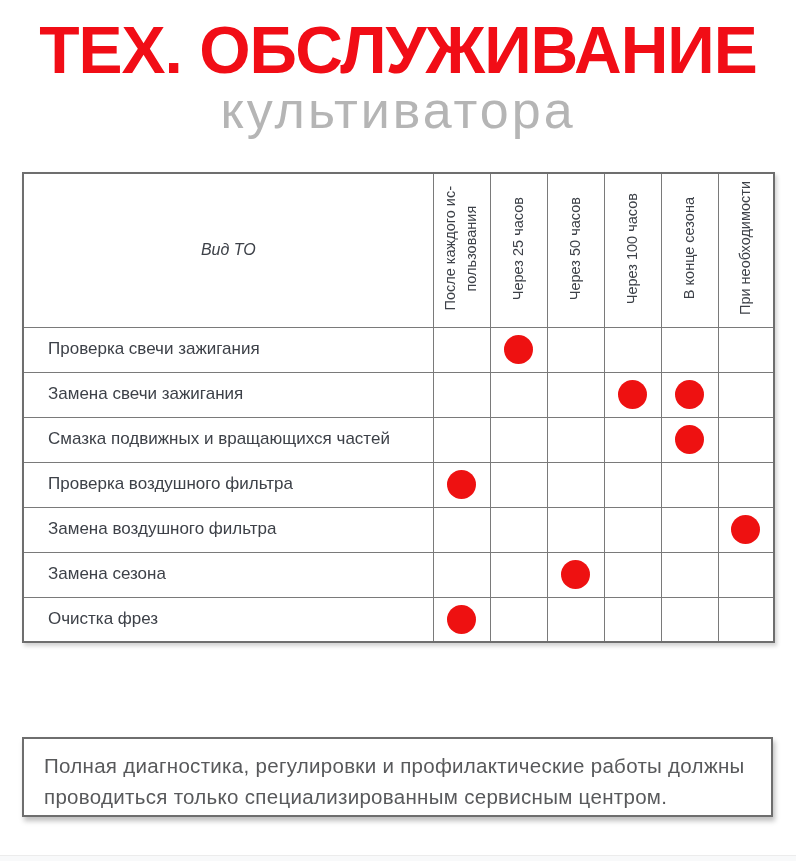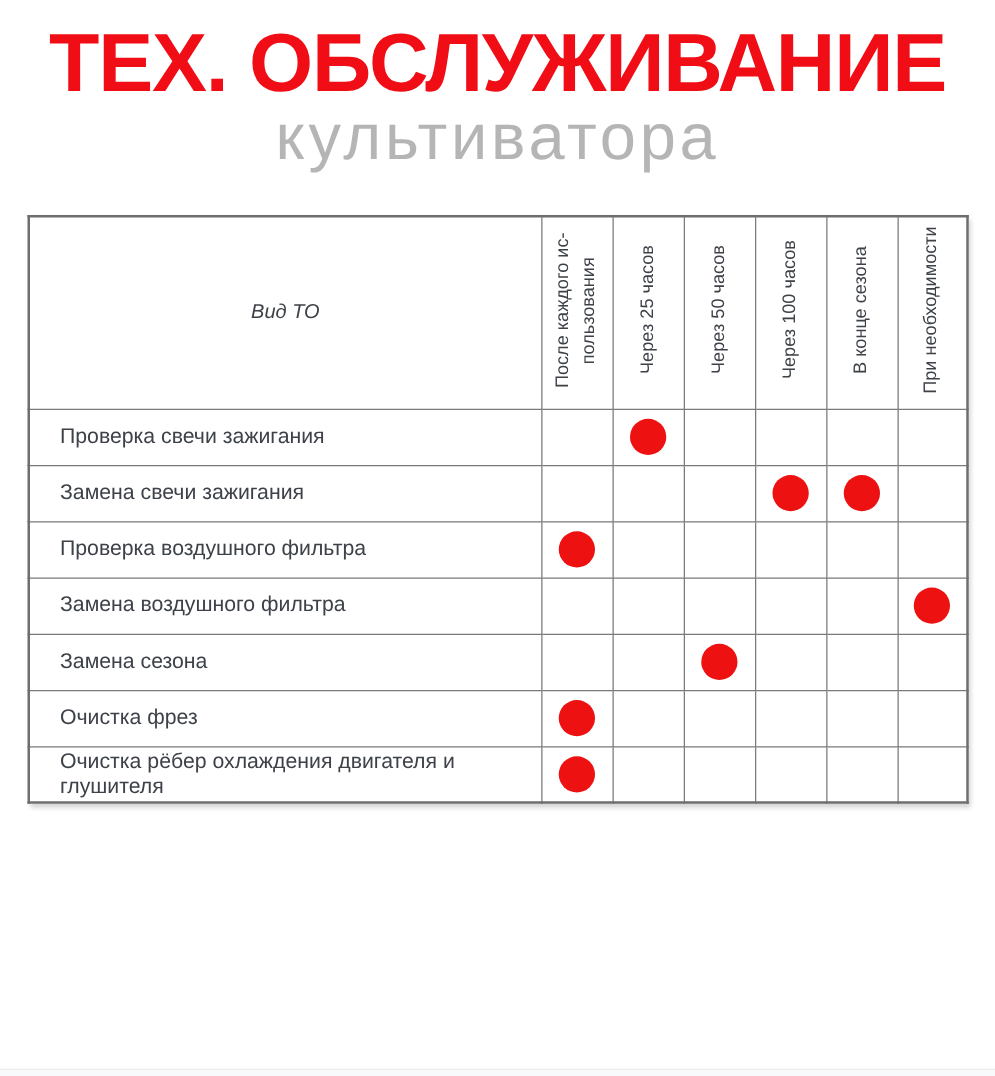--- a/index.html
+++ b/index.html
@@ -161,20 +161,29 @@
         <tr>
           <td class="label-cell">Замена свечи зажигания</td>
           <td class="mark-cell"></td>
           <td class="mark-cell"></td>
           <td class="mark-cell"></td>
           <td class="mark-cell"><span class="dot"></span></td>
           <td class="mark-cell"><span class="dot"></span></td>
           <td class="mark-cell"></td>
         </tr>
         <tr>
+          <td class="label-cell">Смазка подвижных и вращающихся частей</td>
+          <td class="mark-cell"></td>
+          <td class="mark-cell"></td>
+          <td class="mark-cell"></td>
+          <td class="mark-cell"></td>
+          <td class="mark-cell"><span class="dot"></span></td>
+          <td class="mark-cell"></td>
+        </tr>
+        <tr>
           <td class="label-cell">Проверка воздушного фильтра</td>
           <td class="mark-cell"><span class="dot"></span></td>
           <td class="mark-cell"></td>
           <td class="mark-cell"></td>
           <td class="mark-cell"></td>
           <td class="mark-cell"></td>
           <td class="mark-cell"></td>
         </tr>
         <tr>
           <td class="label-cell">Замена воздушного фильтра</td>
@@ -189,36 +198,30 @@
           <td class="label-cell">Замена сезона</td>
           <td class="mark-cell"></td>
           <td class="mark-cell"></td>
           <td class="mark-cell"><span class="dot"></span></td>
           <td class="mark-cell"></td>
           <td class="mark-cell"></td>
           <td class="mark-cell"></td>
         </tr>
         <tr>
           <td class="label-cell">Очистка фрез</td>
-          <td class="mark-cell"><span class="dot"></span></td>
-          <td class="mark-cell"></td>
-          <td class="mark-cell"></td>
-          <td class="mark-cell"></td>
-          <td class="mark-cell"></td>
-          <td class="mark-cell"></td>
-        </tr>
-        <tr>
-          <td class="label-cell">Очистка рёбер охлаждения двигателя и
-глушителя</td>
           <td class="mark-cell"><span class="dot"></span></td>
           <td class="mark-cell"></td>
           <td class="mark-cell"></td>
           <td class="mark-cell"></td>
           <td class="mark-cell"></td>
           <td class="mark-cell"></td>
         </tr>
       </tbody>
   </table>
 
+  <div class="note">
+    <p>Полная диагностика, регулировки и профилактические работы должны
+проводиться только специализированным сервисным центром.</p>
+  </div>
 
   <div class="bottom-strip"></div>
 
 </div>
 
 </body></html>

